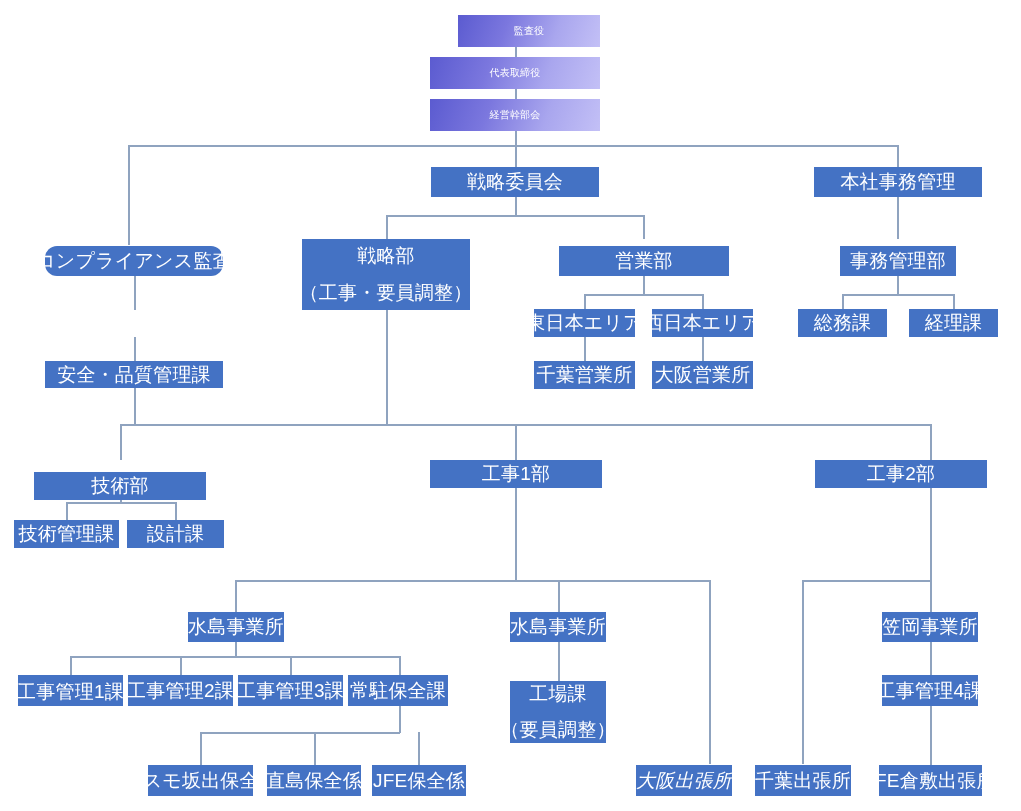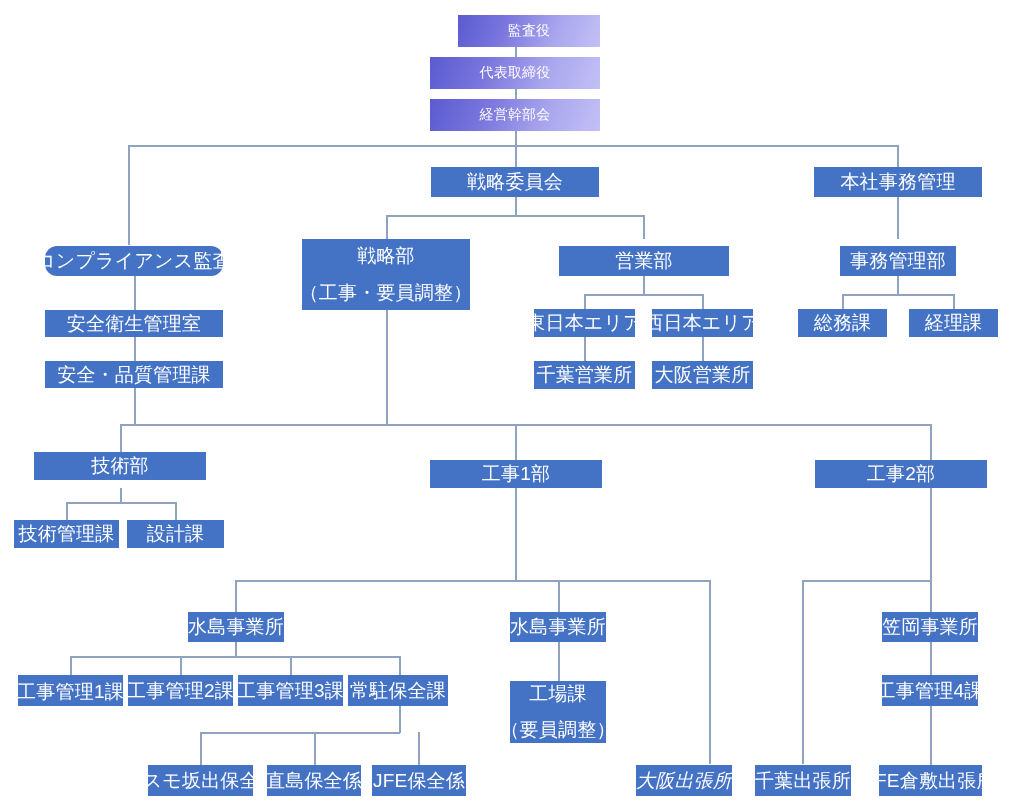--- a/index.html
+++ b/index.html
@@ -36,21 +36,21 @@
     color: #ffffff;
     background: #4472C4;
     font-size: 19px;
     line-height: 1.55;
     letter-spacing: 0.2px;
     white-space: nowrap;
     z-index: 2;
   }
   .node.exec {
     background: linear-gradient(110deg, #5B5BD0 0%, #7B77DE 34%, #A9A6EE 68%, #C3C0F6 100%);
-    font-size: 14px;
+    font-size: 10px;
   }
   .node.two-line { line-height: 1.9; }
   .node .sub { display: block; }
 </style>
 </head>
 <body>
 
 <div id="chart">
 
   <div class="ln v" style="left:515px; top:47px; height:12px;"></div>
@@ -158,23 +158,20 @@
     <span class="sub">戦略部</span>
     <span class="sub">（工事・要員調整）</span>
   </div>
   <div class="node" style="left:559px; top:246px; width:170px; height:30px;">
     <span>営業部</span>
   </div>
   <div class="node" style="left:840px; top:246px; width:116px; height:30px;">
     <span>事務管理部</span>
   </div>
 
-  <div class="node" style="left:45px; top:310px; width:178px; height:27px;">
-    <span>安全衛生管理室</span>
-  </div>
   <div class="node" style="left:534px; top:309px; width:101px; height:28px;">
     <span>東日本エリア</span>
   </div>
   <div class="node" style="left:652px; top:309px; width:101px; height:28px;">
     <span>西日本エリア</span>
   </div>
   <div class="node" style="left:798px; top:309px; width:89px; height:28px;">
     <span>総務課</span>
   </div>
   <div class="node" style="left:909px; top:309px; width:89px; height:28px;">
@@ -184,21 +181,21 @@
   <div class="node" style="left:45px; top:361px; width:178px; height:27px;">
     <span>安全・品質管理課</span>
   </div>
   <div class="node" style="left:534px; top:361px; width:101px; height:28px;">
     <span>千葉営業所</span>
   </div>
   <div class="node" style="left:652px; top:361px; width:101px; height:28px;">
     <span>大阪営業所</span>
   </div>
 
-  <div class="node" style="left:34px; top:452px; width:172px; height:28px;">
+  <div class="node" style="left:34px; top:472px; width:172px; height:28px;">
     <span>技術部</span>
   </div>
   <div class="node" style="left:430px; top:460px; width:172px; height:28px;">
     <span>工事1部</span>
   </div>
   <div class="node" style="left:815px; top:460px; width:172px; height:28px;">
     <span>工事2部</span>
   </div>
 
   <div class="node" style="left:14px; top:520px; width:105px; height:28px;">

